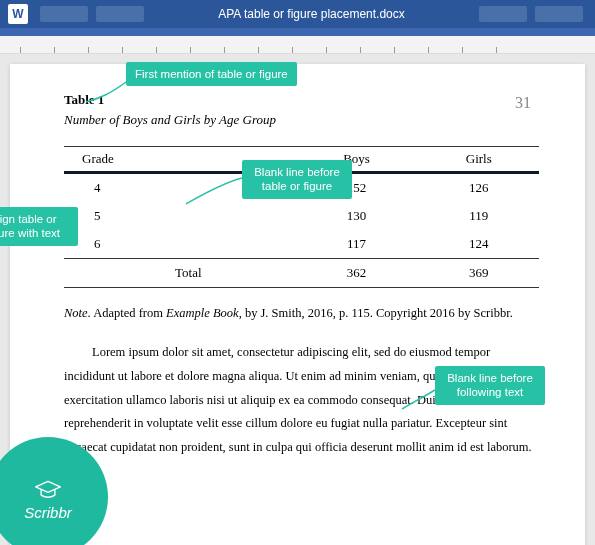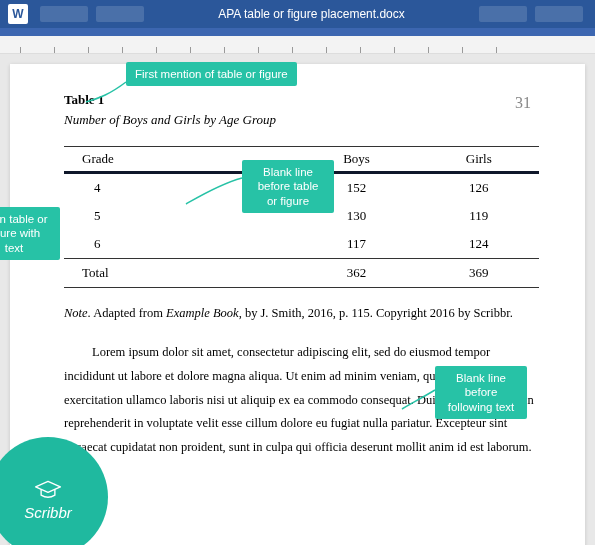--- a/index.html
+++ b/index.html
@@ -24,31 +24,31 @@
   
   .body-line { font-size: 13px; color: #000; margin: 10px 0 18px 0; }
   .tbl-label { font-size: 13px; font-weight: bold; margin-bottom: 4px; }
   .tbl-title { font-size: 13px; font-style: italic; margin-bottom: 18px; }
   
   table.data { width: 100%; border-collapse: collapse; font-size: 13px; margin-bottom: 18px; }
   table.data th { font-weight: normal; text-align: center; padding: 4px 0; border-top: 1px solid #333; border-bottom: 3px solid #0f172a; }
   table.data th:first-child { text-align: left; padding-left: 18px; }
   table.data td { text-align: center; padding: 6px 0; }
   table.data td:first-child { text-align: left; padding-left: 30px; }
-  table.data tr.total td { border-top: 1px solid #333; border-bottom: 1px solid #333; }
+  table.data tr.total td { border-top: 1px solid #333; border-bottom: 1px solid #333; text-align: center; }
   
   .note { font-size: 12.5px; margin: 6px 0 20px 0; }
   .note-label { font-style: italic; }
   .note-src { font-style: italic; }
   
   .para { font-size: 12.5px; line-height: 1.9; text-indent: 28px; }
   
   
   .callout { position: absolute; background: #27c2a6; color: #fff; font-family: 'Segoe UI', Arial, sans-serif; font-size: 11.5px; padding: 5px 9px; border-radius: 2px; line-height: 1.25; white-space: nowrap; z-index: 5; text-align: right; }
-  .callout.two-line { white-space: normal; text-align: center; width: 92px; }
+  .callout.two-line { white-space: normal; text-align: center; width: 110px; }
   .cstroke { stroke: #27c2a6; stroke-width: 1.5; fill: none; }
   svg.overlay { position: absolute; top: 0; left: 0; pointer-events: none; z-index: 4; }
   
   
   .scribbr { position: absolute; left: -12px; bottom: -12px; width: 120px; height: 120px; background: #1fb99f; border-radius: 50%; z-index: 10; display:flex; flex-direction:column; align-items:center; justify-content:center; padding-top:6px; }
   .scribbr-icon { width: 30px; height: 22px; margin-bottom: 2px; }
   .scribbr-text { font-family: 'Comic Sans MS', cursive, sans-serif; color: #fff; font-size: 15px; font-style: italic; text-align: right; }
 </style>
 </head>
 <body>

